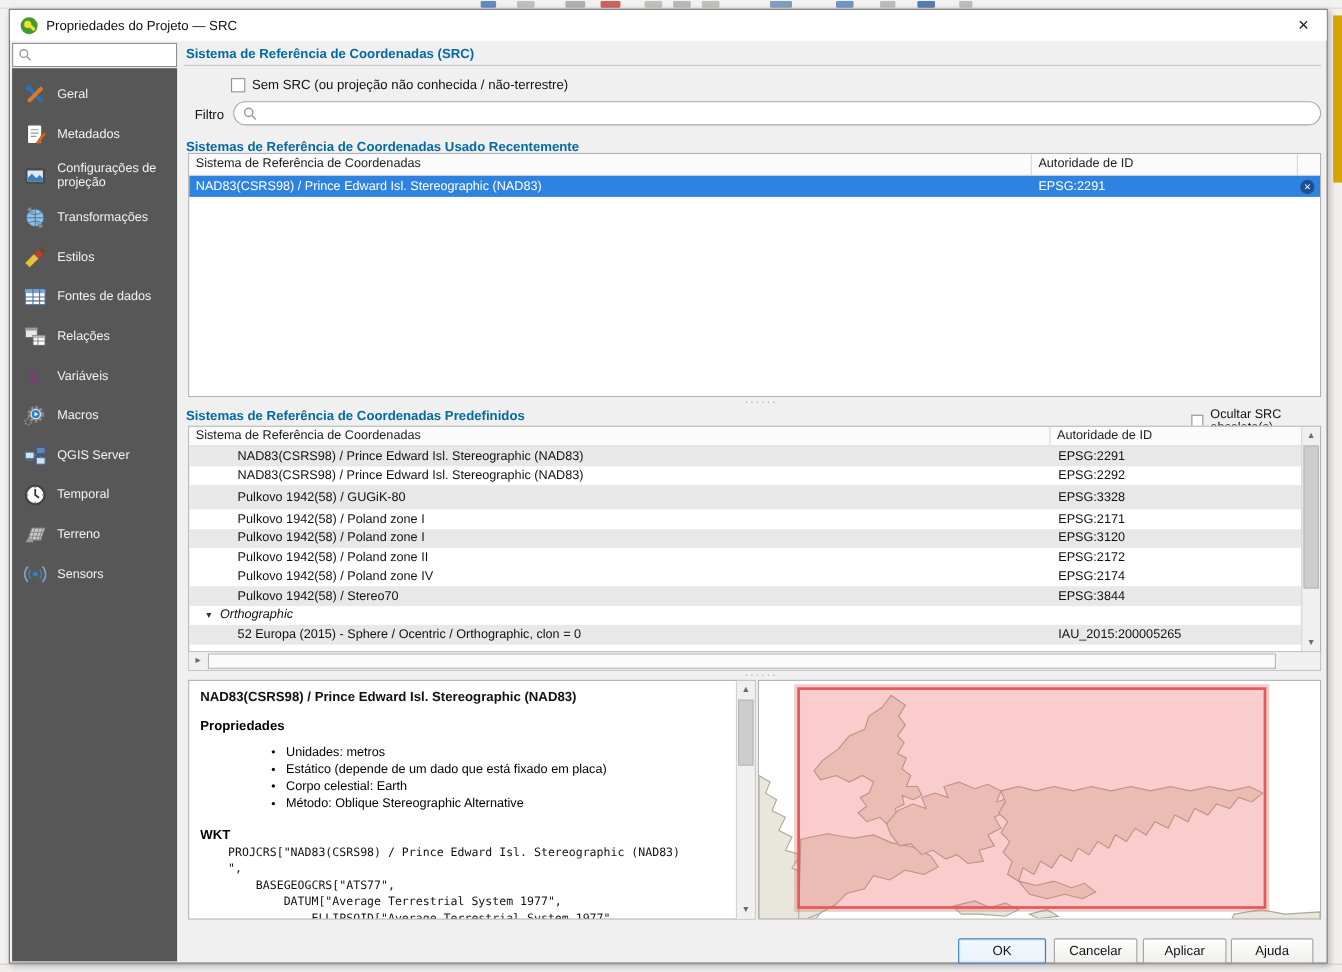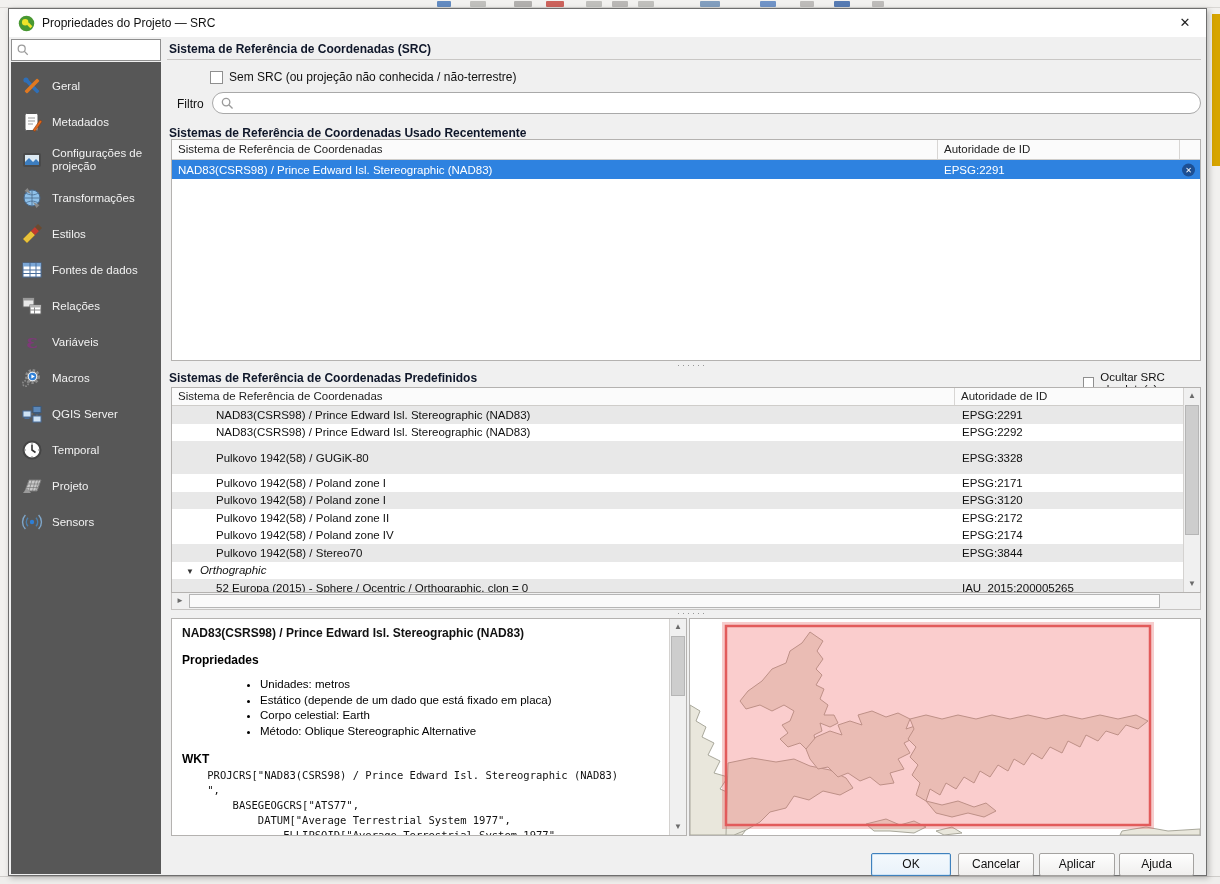--- a/index.html
+++ b/index.html
@@ -27,21 +27,21 @@
   .side-search { position:absolute; left:2px; top:30px; width:150px; height:22px; background:#fff;
     border:1px solid #8f8f8f; display:flex; align-items:center; padding-left:4px; }
   .side-nav { position:absolute; left:2px; top:53px; width:150px; bottom:1px; background:var(--sidebar_bg); padding-top:6px; }
   .side-item { display:flex; align-items:center; gap:9px; padding:7px 4px 7px 10px; cursor:pointer; }
   .side-item .side-icon { width:22px; height:22px; flex:0 0 22px; }
   .side-item .side-label { font-size:11.5px; color:#f2f2f2; line-height:13px; }
   .side-item.selected { background:#fbfbfb; }
   .side-item.selected .side-label { color:#1a1a1a; }
 
   
-  .section-title { position:absolute; font-size:12px; font-weight:bold; color:#0f172a; }
+  .section-title { position:absolute; font-size:12px; font-weight:bold; color:#0369a1; }
   .hrule { position:absolute; height:1px; background:#c9c7c5; }
   .checkrow { position:absolute; display:flex; align-items:center; gap:6px; font-size:12px; color:#111; }
   .cbx { width:13px; height:13px; background:#fff; border:1px solid #8f8f8f; display:inline-block; }
   .filter-label { position:absolute; font-size:12px; color:#111; }
   .filter-input { position:absolute; background:#fff; border:1px solid #a9a9a9; border-radius:11px; height:22px;
     display:flex; align-items:center; padding-left:7px; }
 
   .tbl { position:absolute; background:#fff; border:1px solid #b4b2b0; overflow:hidden; }
   .tbl-head { display:flex; height:20px; background:#fbfbfb; border-bottom:1px solid #cfcdca; font-size:11.5px; color:#222; }
   .tbl-head .hc { padding:3px 0 0 6px; border-right:1px solid #d8d6d4; height:100%; }
@@ -228,21 +228,21 @@
             </g>
           </svg></span>
         <span class="side-label">Temporal</span>
       </div>
       <div class="side-item">
         <span class="side-icon"><svg viewBox="0 0 22 22">
             <path d="M4 16 L8 5 L20 5 L16 16 Z" fill="#c9c9c9" stroke="#7a7a7a"></path>
             <path d="M6.8 9 H18.5 M5.6 12.5 H17.2 M11 5 L8 16 M14.5 5 L11.5 16 M17.5 5 L14.5 16" stroke="#7a7a7a" stroke-width=".7" fill="none"></path>
             <path d="M2 18 L6 13 L10 18 Z" fill="#9a9a9a"></path>
           </svg></span>
-        <span class="side-label">Projeto</span>
+        <span class="side-label">Terreno</span>
       </div>
       <div class="side-item">
         <span class="side-icon"><svg viewBox="0 0 22 22">
             <circle cx="11" cy="11" r="2.2" fill="#2e7fd6"></circle>
             <path d="M7 6.8 a6 6 0 0 0 0 8.4" stroke="#4a7fae" fill="none" stroke-width="1.4"></path>
             <path d="M15 6.8 a6 6 0 0 1 0 8.4" stroke="#4a7fae" fill="none" stroke-width="1.4"></path>
             <path d="M4.4 4 a10 10 0 0 0 0 14" stroke="#7fa6c9" fill="none" stroke-width="1.4"></path>
             <path d="M17.6 4 a10 10 0 0 1 0 14" stroke="#7fa6c9" fill="none" stroke-width="1.4"></path>
           </svg></span>
         <span class="side-label">Sensors</span>
@@ -296,21 +296,21 @@
     </div>
     <div>
         <div class="row shaded" style="height: 17.5px;">
           <span class="c-name" style="left:44px">NAD83(CSRS98) / Prince Edward Isl. Stereographic (NAD83)</span>
           <span class="c-auth" style="left:790px">EPSG:2291</span>
         </div>
         <div class="row" style="height: 17.5px;">
           <span class="c-name" style="left:44px">NAD83(CSRS98) / Prince Edward Isl. Stereographic (NAD83)</span>
           <span class="c-auth" style="left:790px">EPSG:2292</span>
         </div>
-        <div class="row shaded" style="height: 33px;">
+        <div class="row shaded" style="height: 22px;">
           <span class="c-name" style="left:44px">Pulkovo 1942(58) / GUGiK-80</span>
           <span class="c-auth" style="left:790px">EPSG:3328</span>
         </div>
         <div class="row" style="height: 17.5px;">
           <span class="c-name" style="left:44px">Pulkovo 1942(58) / Poland zone I</span>
           <span class="c-auth" style="left:790px">EPSG:2171</span>
         </div>
         <div class="row shaded" style="height: 17.5px;">
           <span class="c-name" style="left:44px">Pulkovo 1942(58) / Poland zone I</span>
           <span class="c-auth" style="left:790px">EPSG:3120</span>

